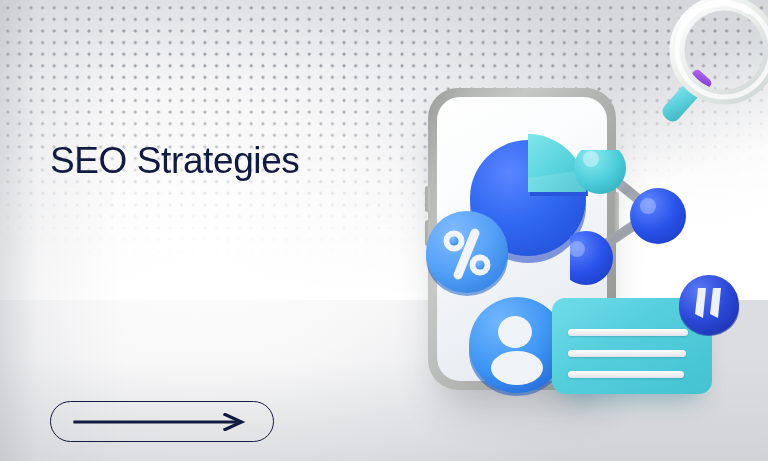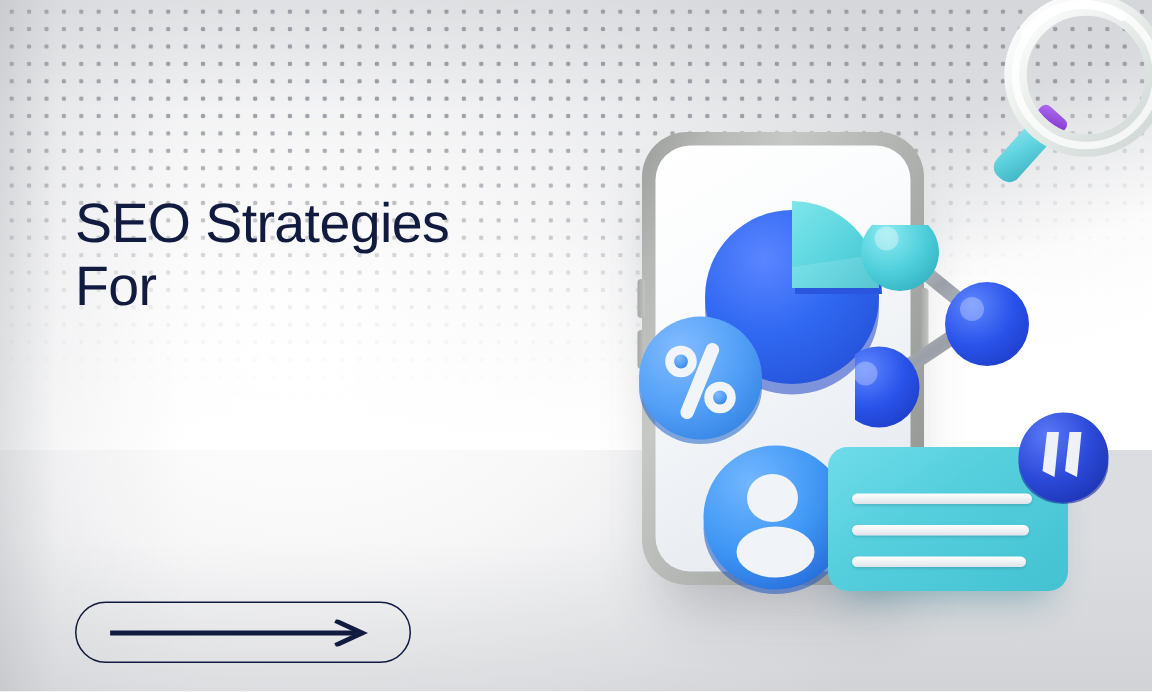--- a/index.html
+++ b/index.html
@@ -43,21 +43,21 @@
     background:linear-gradient(160deg, rgba(255,255,255,0) 0%, rgba(255,255,255,0) 34%, rgba(255,255,255,.9) 62%, #fff 80%);
   }
   .dots .fadeBL{
     position:absolute;left:0;bottom:0;width:768px;height:150px;
     background:linear-gradient(0deg, rgba(255,255,255,1) 0%, rgba(255,255,255,.55) 45%, rgba(255,255,255,0) 100%);
   }
 
   
   .copy{position:absolute;left:50px;top:128px;width:370px;}
   .headline{margin:0;line-height:1.14;letter-spacing:-0.4px;}
-  .hl-line{display:block;}
+  .hl-line{display:block;margin-top:12px;}
   .hl-dark{color:#111a3f;font-weight:400;font-size:37px;}
   .hl-blue{color:#3f52c5;font-weight:700;font-size:37px;}
 
   
   .cta{
     position:absolute;left:50px;top:401px;width:224px;height:41px;
     border:1.6px solid #111a3f;border-radius:21px;
     background:transparent;box-sizing:border-box;
     display:flex;align-items:center;justify-content:center;
     cursor:pointer;
@@ -128,21 +128,20 @@
     <div class="layer l1"></div>
     <div class="fadeR"></div>
     <div class="fadeBL"></div>
   </div>
 
   <div class="vignette"></div>
 
   <div class="copy">
     <h1 class="headline">
       <span class="hl-line hl-dark">SEO Strategies</span>
-      <span class="hl-line hl-dark">For</span>
     </h1>
   </div>
 
   <button class="cta" aria-label="Continue">
     <span>
       <svg width="178" height="18" viewBox="0 0 178 18" fill="none">
         <path d="M2 9 H163" stroke="#111a3f" stroke-width="3.2" stroke-linecap="square"></path>
         <path d="M152 1.4 L168.5 9 L152 16.6" stroke="#111a3f" stroke-width="3.2" stroke-linecap="square" fill="none"></path>
       </svg>
     </span>

